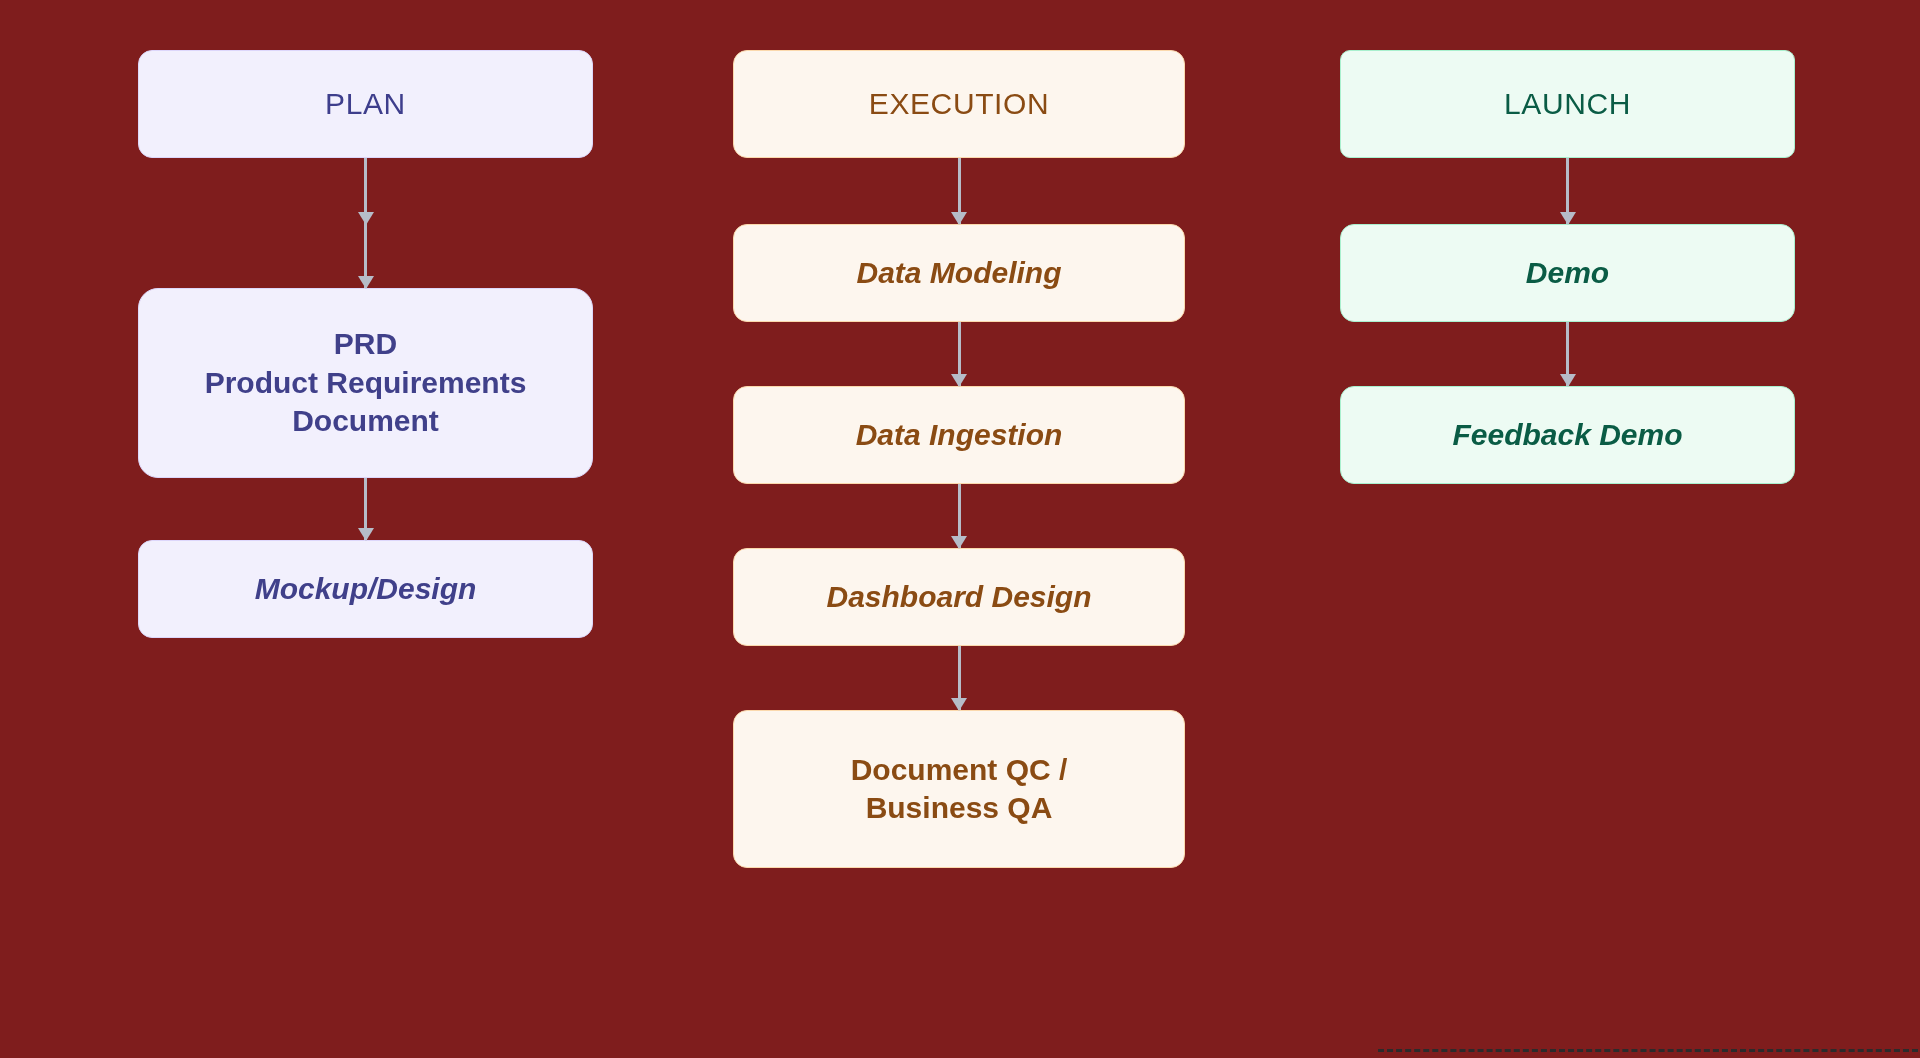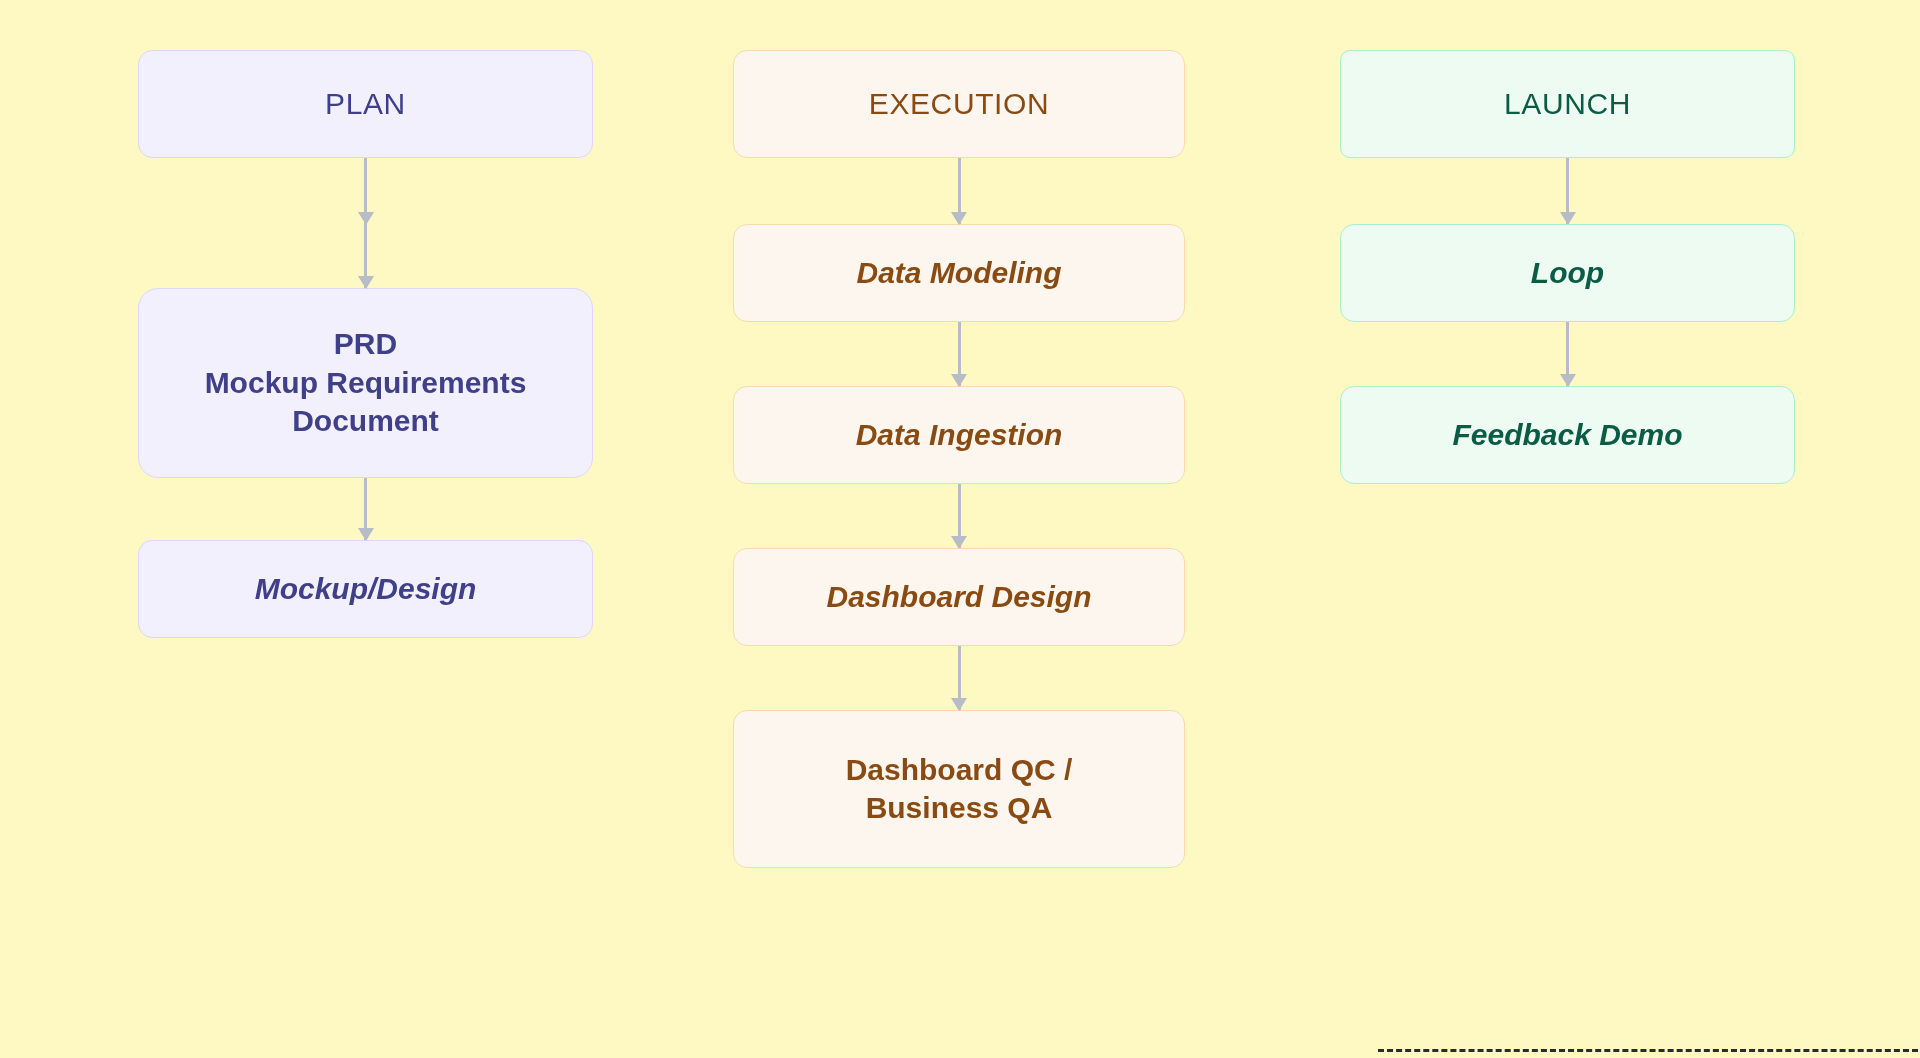--- a/index.html
+++ b/index.html
@@ -12,21 +12,21 @@
     height: 1058px;
     overflow: hidden;
     font-family: "Liberation Sans", sans-serif;
     position: relative;
   }
 
   #canvas {
     position: relative;
     width: 1920px;
     height: 1058px;
-    background: #fef9c3;
+    background: #7f1d1d;
   }
 
   .column {
     position: absolute;
     top: 50px;
     display: flex;
     flex-direction: column;
     align-items: center;
   }
 
@@ -139,21 +139,21 @@
 
 
     <div class="arrow gap-b">
       <div class="shaft"></div>
       <div class="head"></div>
     </div>
 
     <div class="node h-3">
       <div>
         <div class="strong-line">PRD</div>
-        <div>Mockup Requirements</div>
+        <div>Product Requirements</div>
         <div>Document</div>
       </div>
     </div>
 
     <div class="arrow gap-c">
       <div class="shaft"></div>
       <div class="head"></div>
     </div>
 
     <div class="node h-1">
@@ -192,37 +192,37 @@
       <div>Dashboard Design</div>
     </div>
 
     <div class="arrow gap-b">
       <div class="shaft"></div>
       <div class="head"></div>
     </div>
 
     <div class="node h-qc">
       <div>
-        <div>Dashboard QC /</div>
+        <div>Document QC /</div>
         <div>Business QA</div>
       </div>
     </div>
   </div>
 
   <div class="column theme-launch" id="col-launch">
 
     <div class="node header h-header">LAUNCH</div>
 
     <div class="arrow gap-a">
       <div class="shaft"></div>
       <div class="head"></div>
     </div>
 
     <div class="node h-1">
-      <div>Loop</div>
+      <div>Demo</div>
     </div>
 
     <div class="arrow gap-b">
       <div class="shaft"></div>
       <div class="head"></div>
     </div>
 
     <div class="node h-1">
       <div>Feedback Demo</div>
     </div>

